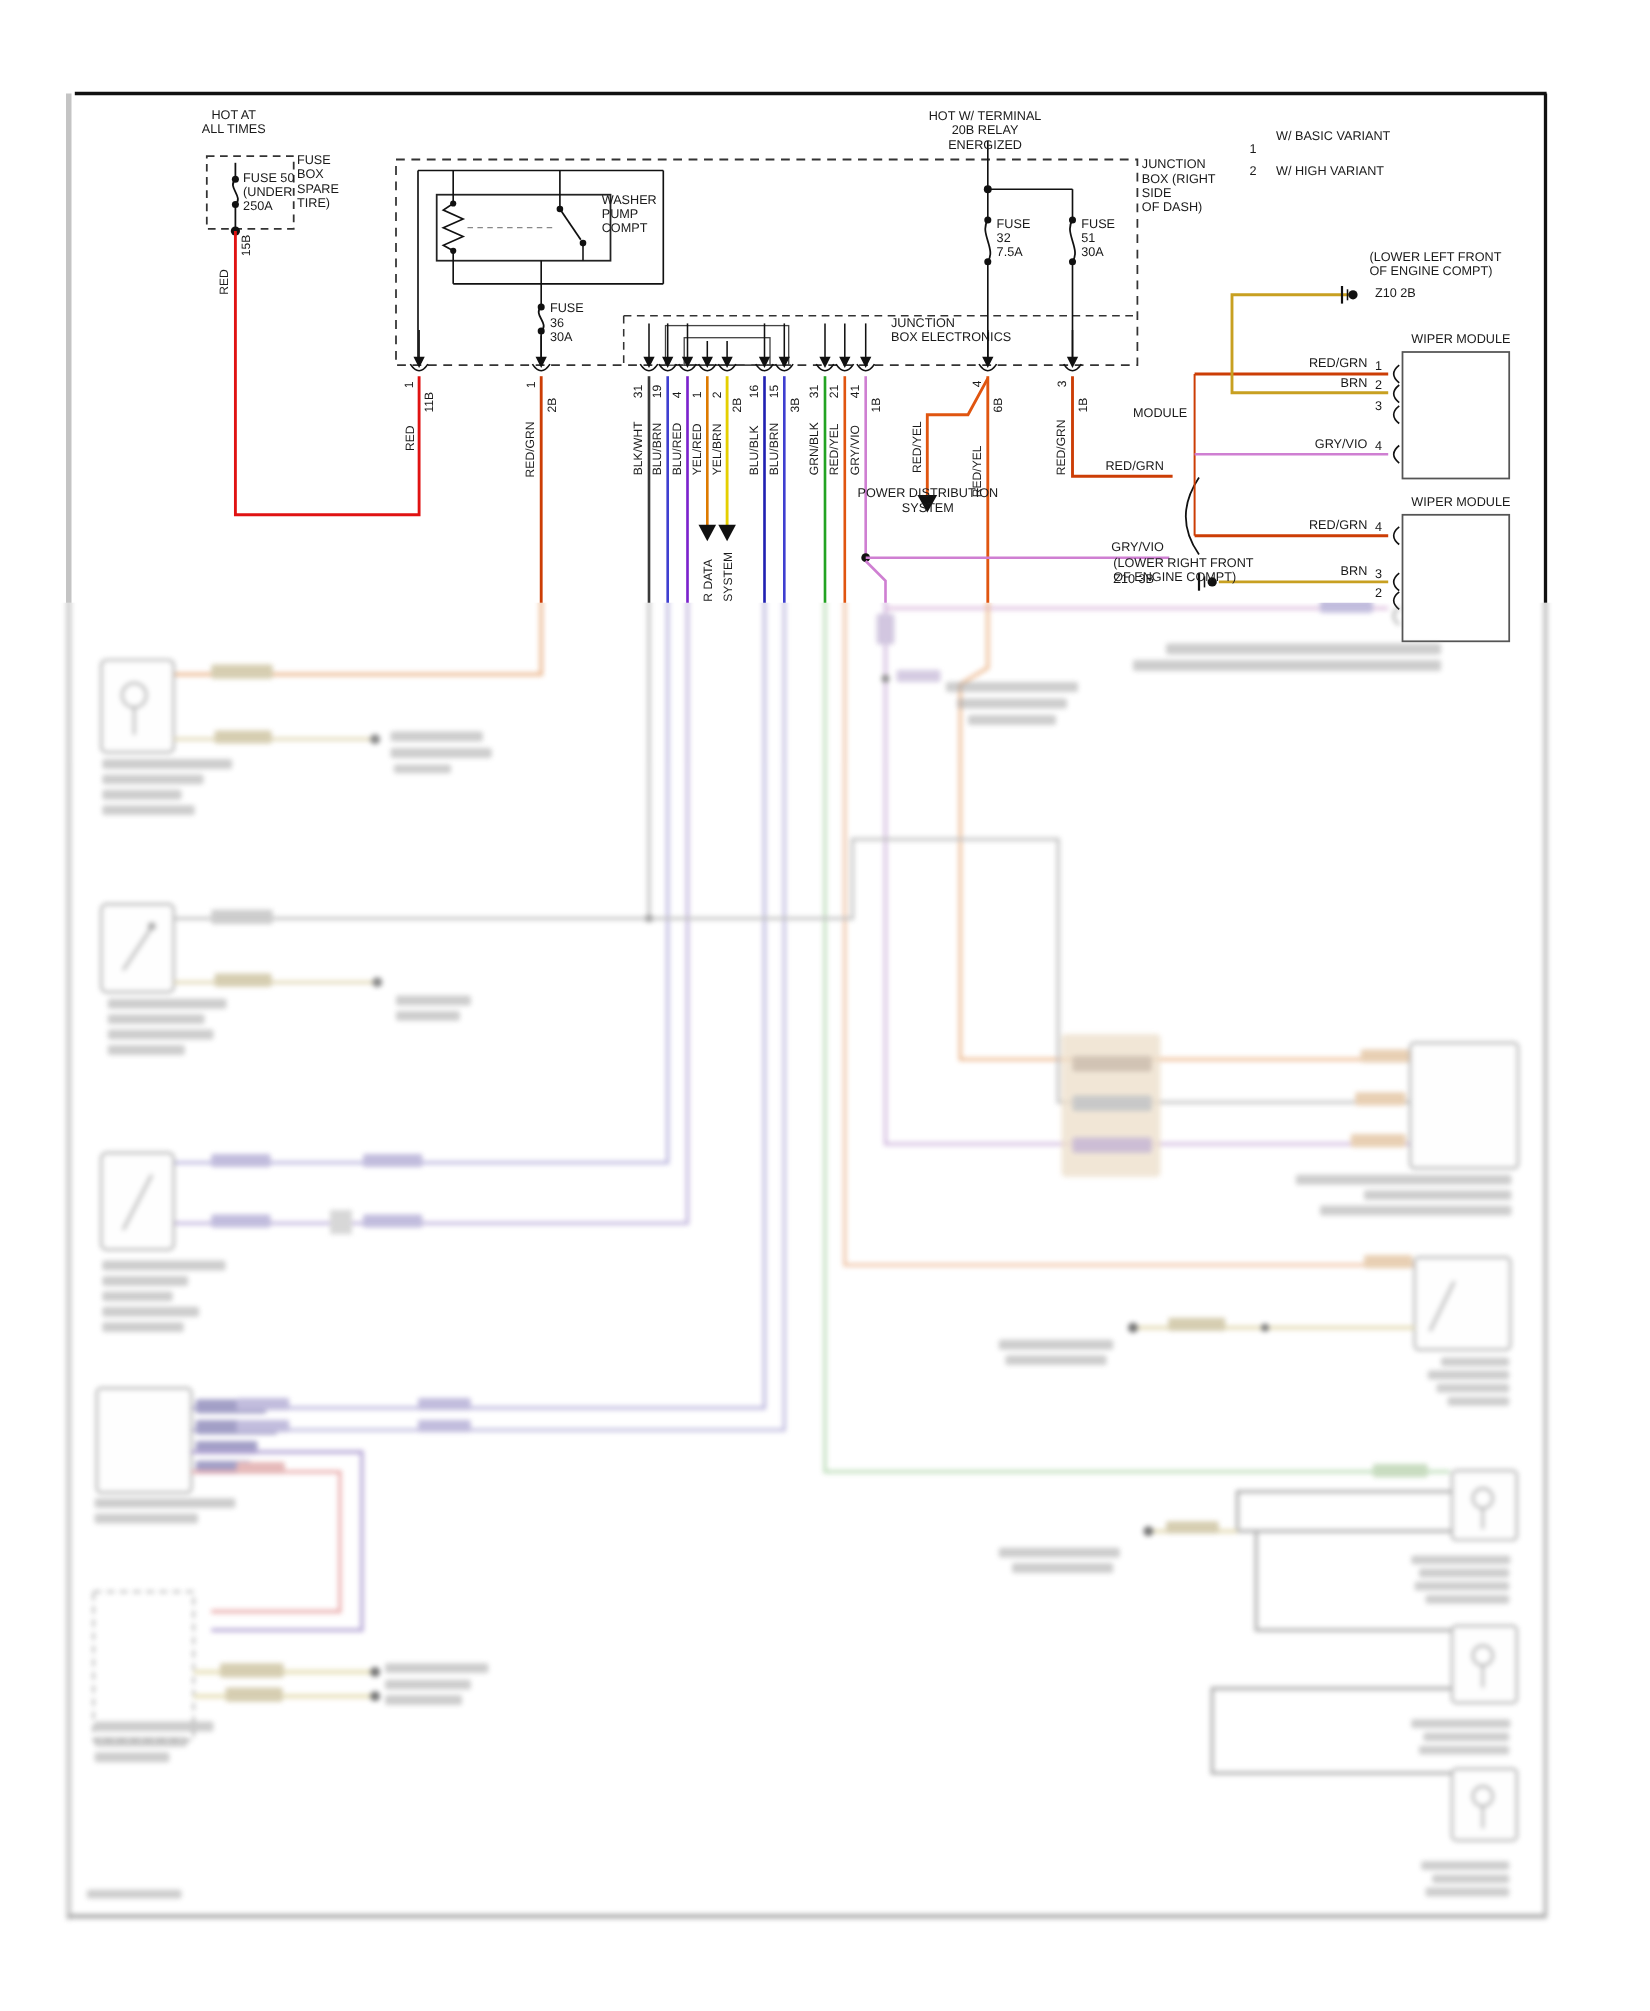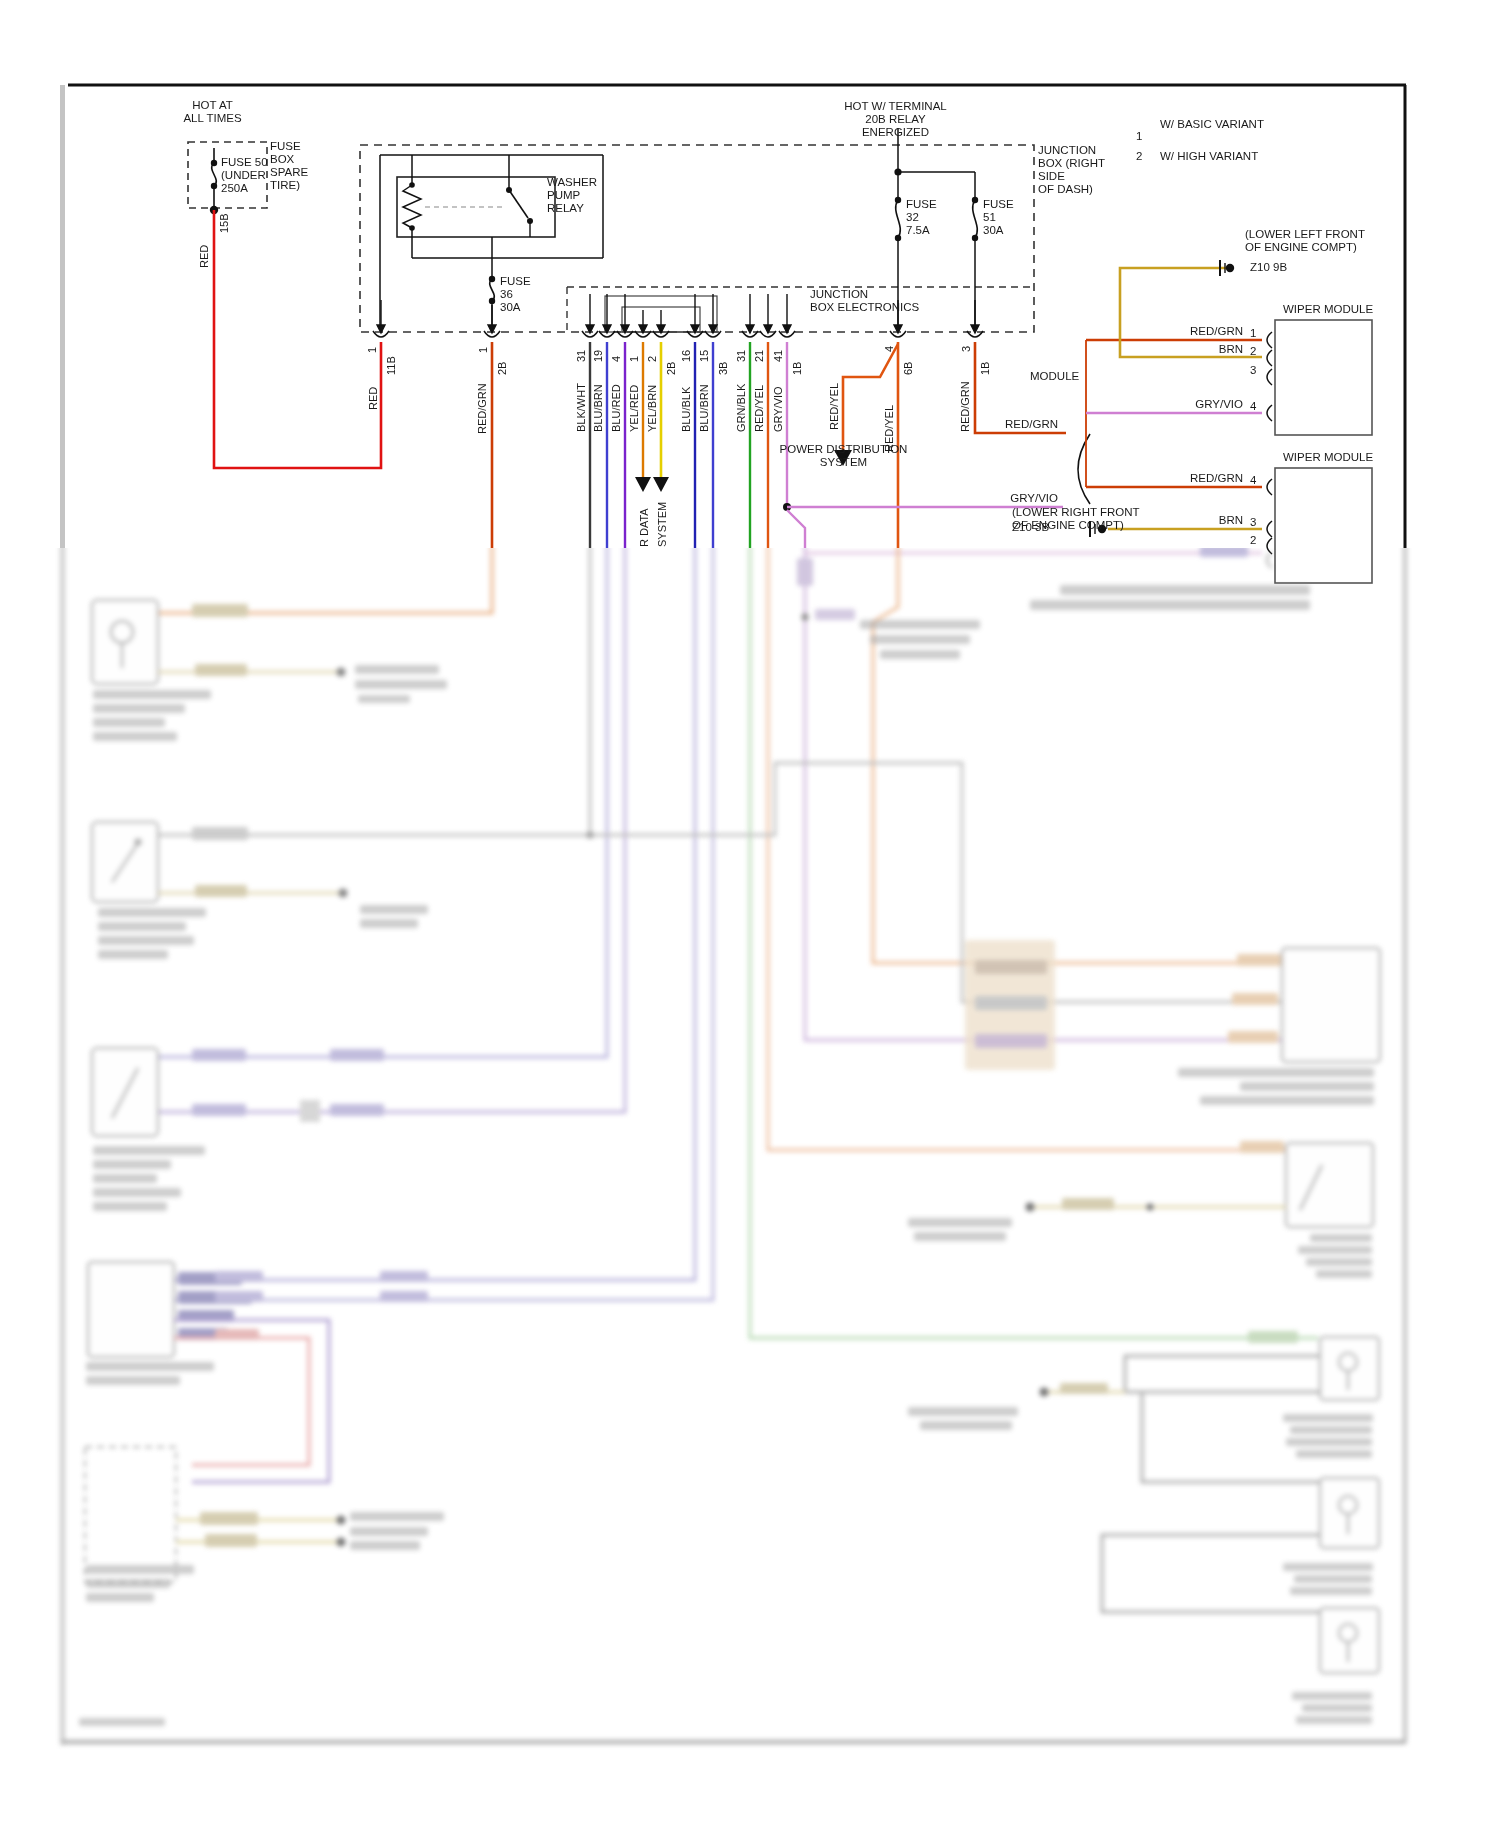--- a/index.html
+++ b/index.html
@@ -372,21 +372,21 @@
 (UNDER
 250A</div>
   <div class="txt" style="left:270px;top:140px">FUSE
 BOX
 SPARE
 TIRE)</div>
   <div class="vt" style="left:219px;top:233px">15B</div>
   <div class="vt" style="left:199px;top:268px">RED</div>
   <div class="txt" style="left:547px;top:176px">WASHER
 PUMP
-RELAY</div>
+COMPT</div>
   <div class="txt" style="left:500px;top:275px">FUSE
 36
 30A</div>
   <div class="txt ctr" style="left:823px;top:100px;width:145px">HOT W/ TERMINAL
 20B RELAY
 ENERGIZED</div>
   <div class="txt" style="left:906px;top:198px">FUSE
 32
 7.5A</div>
   <div class="txt" style="left:983px;top:198px">FUSE
@@ -397,21 +397,21 @@
 SIDE
 OF DASH)</div>
   <div class="txt" style="left:1136px;top:130px">1</div>
   <div class="txt" style="left:1160px;top:118px">W/ BASIC VARIANT</div>
   <div class="txt" style="left:1136px;top:150px">2</div>
   <div class="txt" style="left:1160px;top:150px">W/ HIGH VARIANT</div>
   <div class="txt" style="left:810px;top:288px">JUNCTION
 BOX ELECTRONICS</div>
   <div class="txt" style="left:1245px;top:228px">(LOWER LEFT FRONT
 OF ENGINE COMPT)</div>
-  <div class="txt" style="left:1250px;top:261px">Z10 9B</div>
+  <div class="txt" style="left:1250px;top:261px">Z10 2B</div>
   <div class="txt" style="left:1283px;top:303px">WIPER MODULE</div>
   <div class="txt" style="left:1283px;top:451px">WIPER MODULE</div>
   <div class="txt" style="left:1012px;top:506px">(LOWER RIGHT FRONT
 OF ENGINE COMPT)</div>
   <div class="txt" style="left:1012px;top:521px">Z10 3B</div>
   <div class="txt" style="left:1030px;top:370px">MODULE</div>
   <div class="txt ctr" style="left:776px;top:443px;width:135px">POWER DISTRIBUTION
 SYSTEM</div>
   <div class="vt" style="left:639px;top:547px">R DATA</div>
   <div class="vt" style="left:657px;top:547px">SYSTEM</div>

